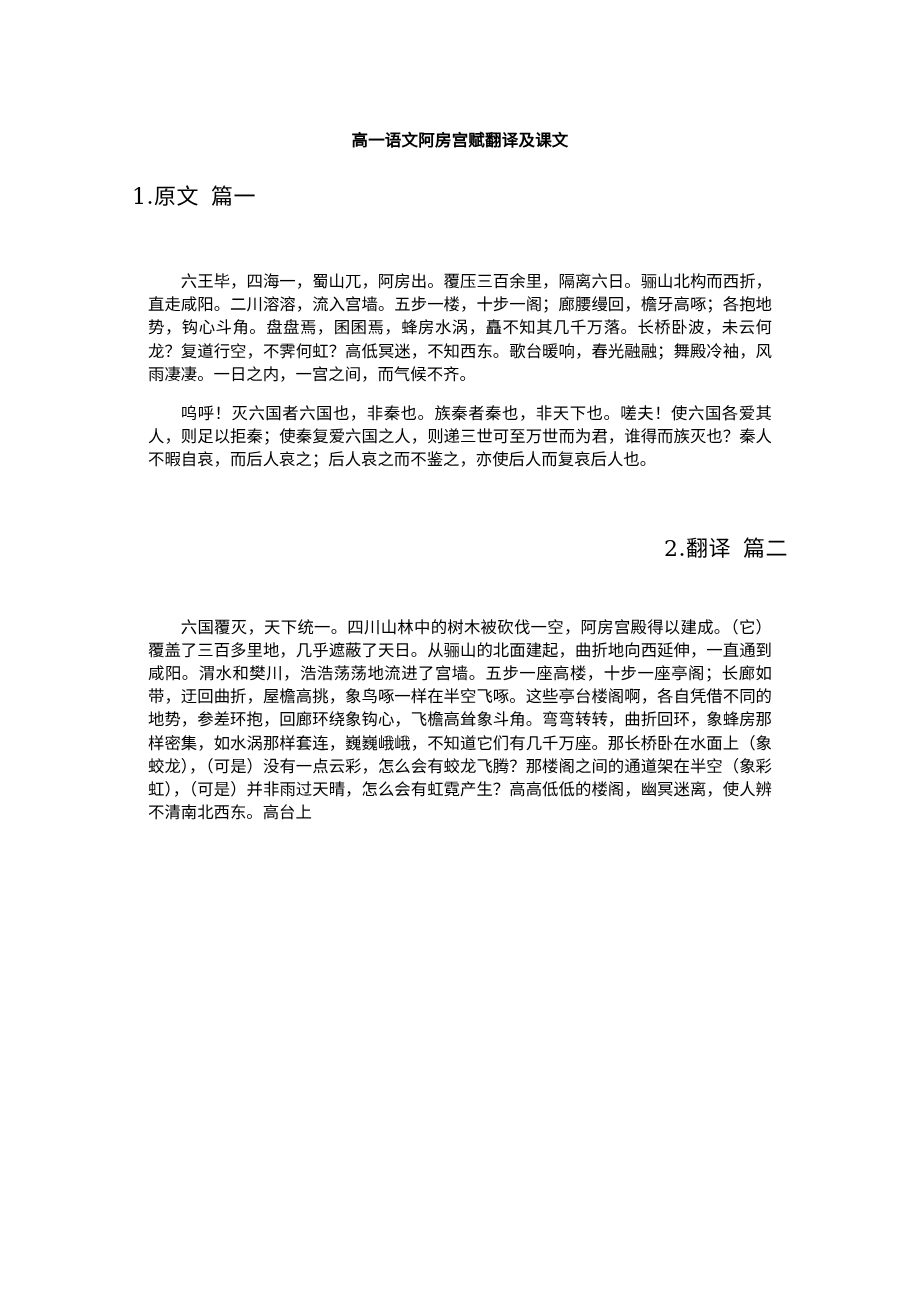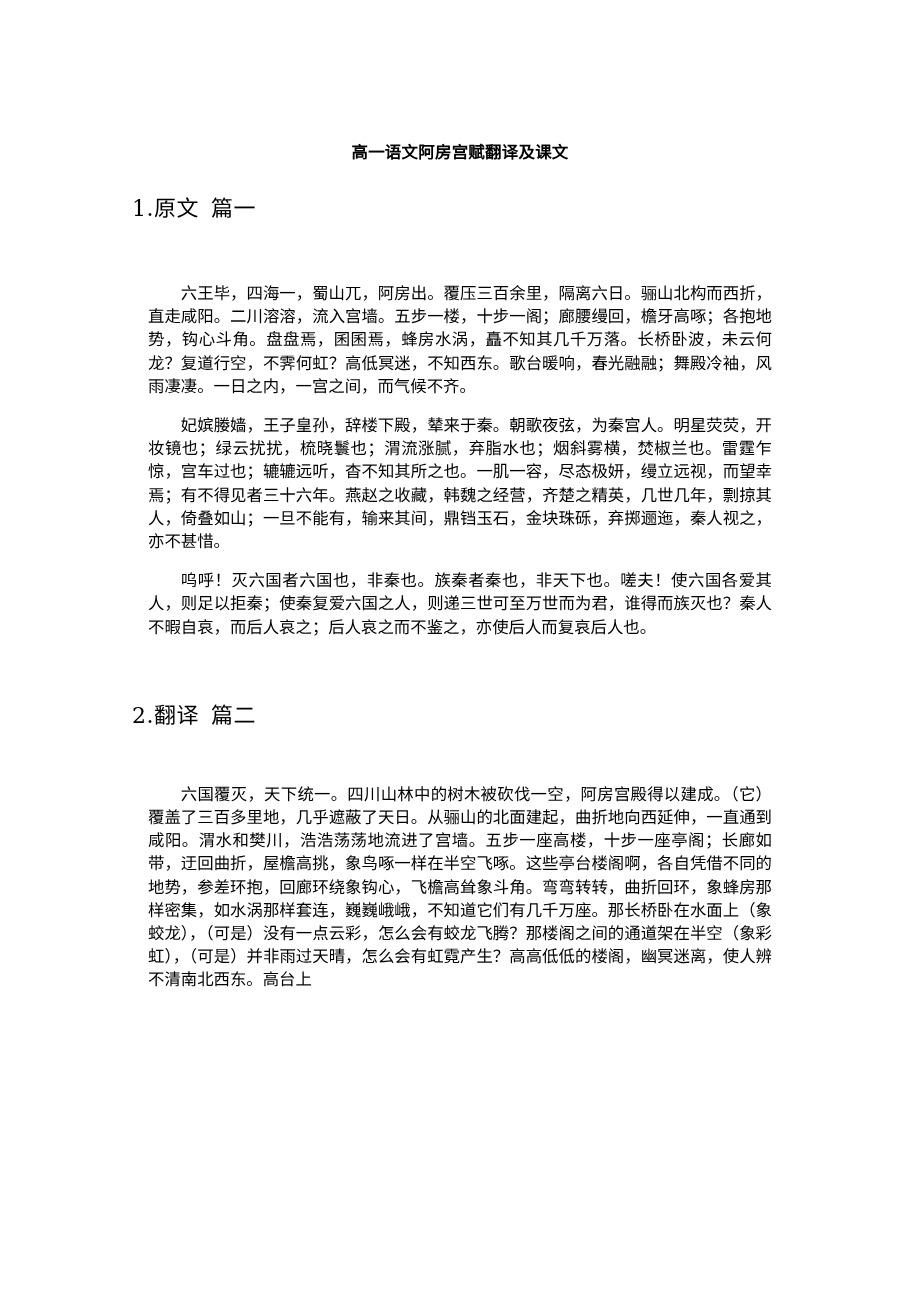--- a/index.html
+++ b/index.html
@@ -20,21 +20,21 @@
     position: relative;
     width: 920px;
     height: 1302px;
     box-sizing: border-box;
     background: #ffffff;
   }
 
   .content {
     position: absolute;
     left: 132px;
-    top: 12px;
+    top: 0;
     width: 656px;
   }
 
   
   .doc-title {
     margin: 0;
     padding: 0;
     font-family: "DejaVu Sans", "Liberation Sans", sans-serif;
     font-weight: bold;
     font-size: 16.5px;
@@ -57,21 +57,21 @@
     white-space: nowrap;
   }
   .section-heading .num {
     font-family: "DejaVu Serif", "Liberation Serif", serif;
   }
   .section-heading .sub {
     margin-left: 12px;
   }
 
   #heading-1-wrap { margin-top: 28px; }
-  #heading-2-wrap { margin-top: 60px; }
+  #heading-2-wrap { margin-top: 60px; text-align: right; }
 
   
   .body-para {
     margin: 16px;
     padding: 0;
     font-family: "DejaVu Serif", "Liberation Serif", serif;
     font-size: 16.4px;
     line-height: 23.2px;
     text-align: justify;
     text-justify: inter-ideograph;
@@ -95,21 +95,20 @@
     <h1 class="doc-title">高一语文阿房宫赋翻译及课文</h1>
 
     <div id="heading-1-wrap">
       <h2 class="section-heading">
         <span class="num">1.</span><span class="name">原文</span><span class="sub">篇一</span>
       </h2>
     </div>
 
     <div class="para-block-1">
       <p class="body-para">六王毕，四海一，蜀山兀，阿房出。覆压三百余里，隔离六日。骊山北构而西折，直走咸阳。二川溶溶，流入宫墙。五步一楼，十步一阁；廊腰缦回，檐牙高啄；各抱地势，钩心斗角。盘盘焉，囷囷焉，蜂房水涡，矗不知其几千万落。长桥卧波，未云何龙？复道行空，不霁何虹？高低冥迷，不知西东。歌台暖响，春光融融；舞殿冷袖，风雨凄凄。一日之内，一宫之间，而气候不齐。</p>
-      <p class="body-para">妃嫔媵嫱，王子皇孙，辞楼下殿，辇来于秦。朝歌夜弦，为秦宫人。明星荧荧，开妆镜也；绿云扰扰，梳晓鬟也；渭流涨腻，弃脂水也；烟斜雾横，焚椒兰也。雷霆乍惊，宫车过也；辘辘远听，杳不知其所之也。一肌一容，尽态极妍，缦立远视，而望幸焉；有不得见者三十六年。燕赵之收藏，韩魏之经营，齐楚之精英，几世几年，剽掠其人，倚叠如山；一旦不能有，输来其间，鼎铛玉石，金块珠砾，弃掷逦迤，秦人视之，亦不甚惜。</p>
       <p class="body-para">呜呼！灭六国者六国也，非秦也。族秦者秦也，非天下也。嗟夫！使六国各爱其人，则足以拒秦；使秦复爱六国之人，则递三世可至万世而为君，谁得而族灭也？秦人不暇自哀，而后人哀之；后人哀之而不鉴之，亦使后人而复哀后人也。</p>
     </div>
 
     <div id="heading-2-wrap">
       <h2 class="section-heading">
         <span class="num">2.</span><span class="name">翻译</span><span class="sub">篇二</span>
       </h2>
     </div>
 
     <div class="para-block-2">

